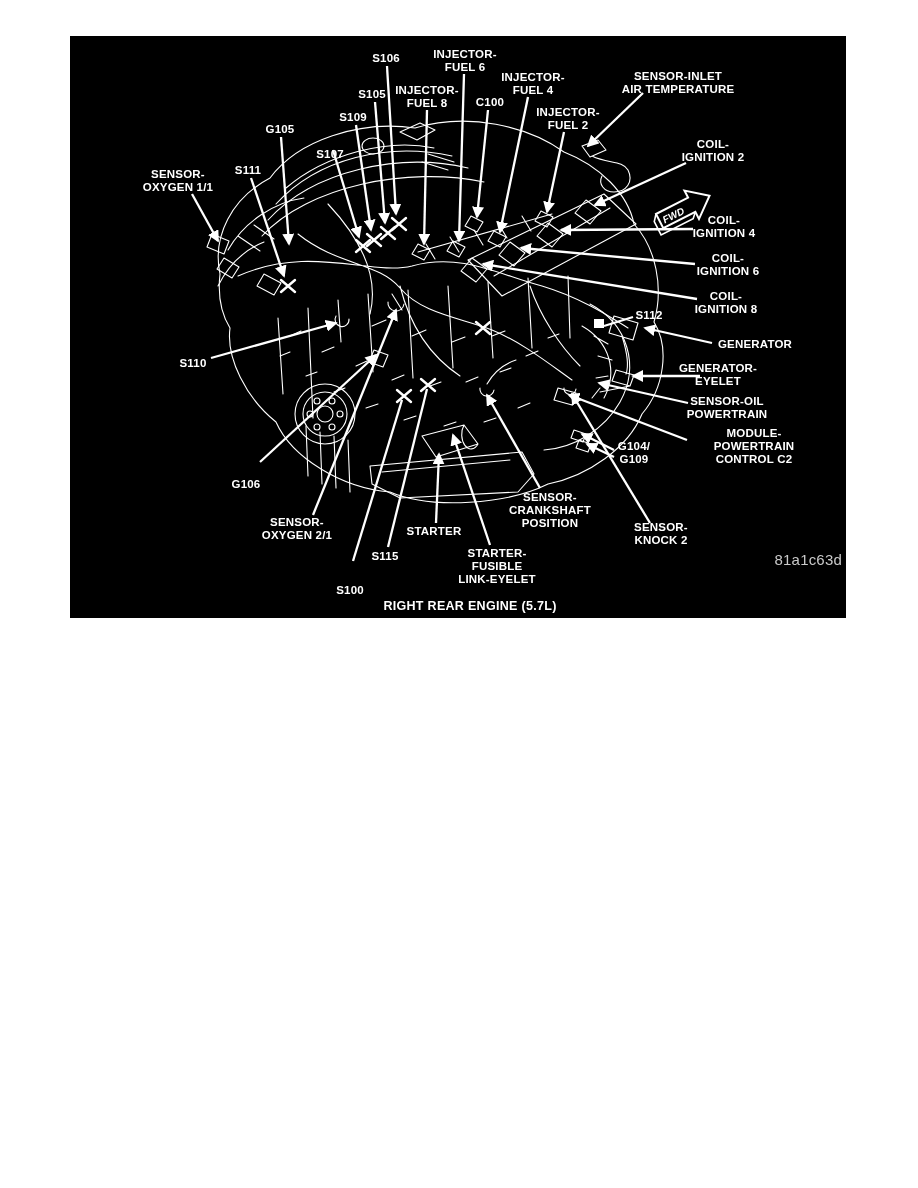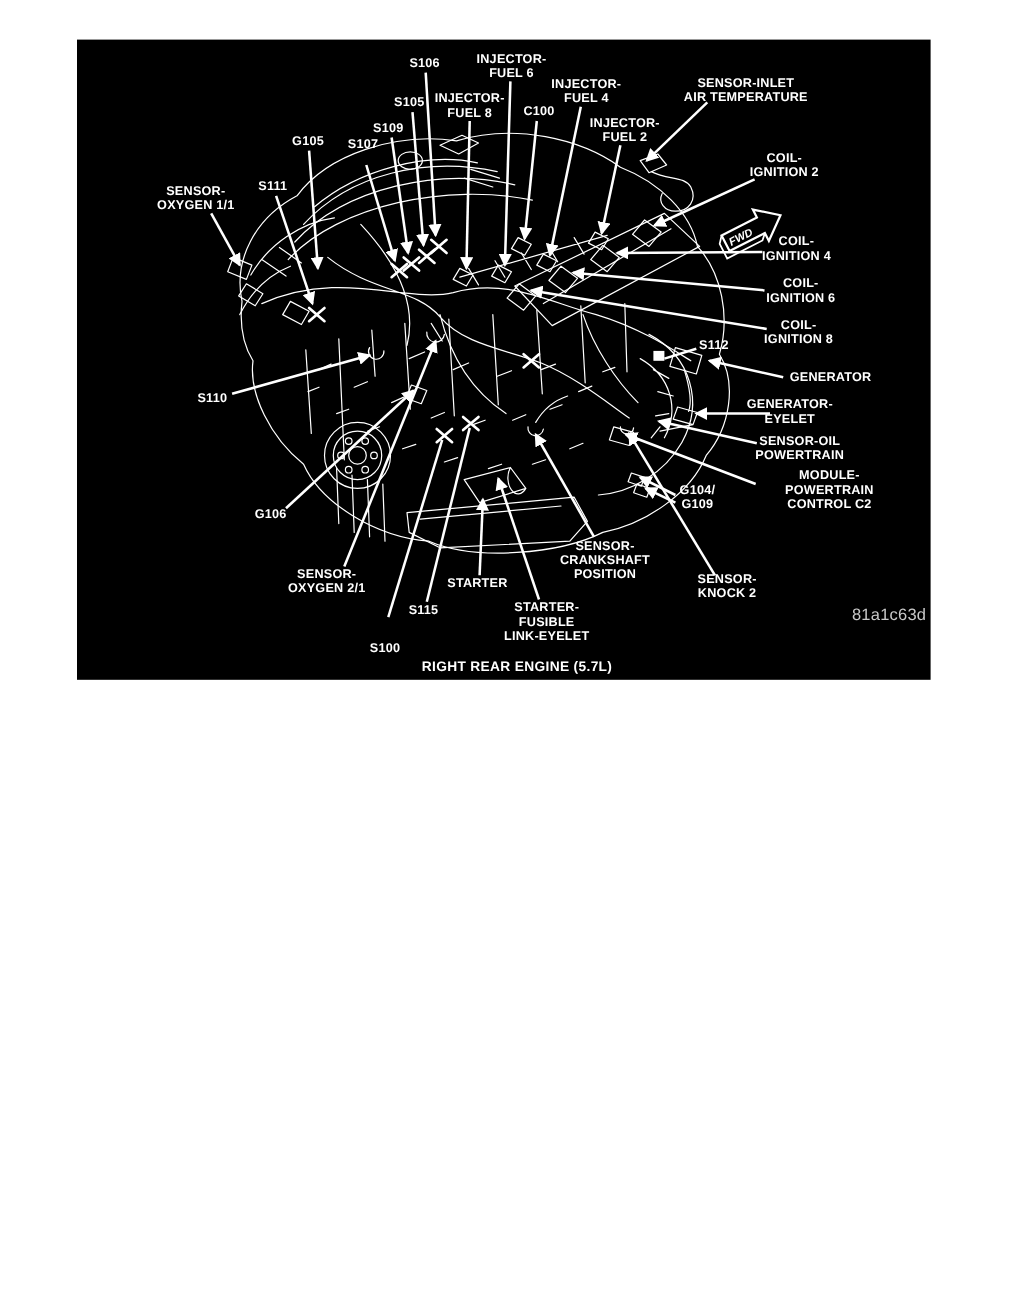--- a/index.html
+++ b/index.html
@@ -145,21 +145,21 @@
       <path d="M0,0 L-5,6 L-5,21 L31,21 L36,16" fill="none" stroke="#fff" stroke-width="1.6"></path>
       <path d="M0,0 L36,0 L36,-8 L56,8 L36,24 L36,16 L0,16 Z" fill="#000" stroke="#fff" stroke-width="2"></path>
       <text x="3.5" y="12.5" font-size="10" font-style="italic" font-weight="bold" fill="#fff" font-family="Liberation Sans, sans-serif">FWD</text>
     </g>
   </svg>
 
   <div class="callout" style="left:108px;top:145px;">SENSOR-
 OXYGEN 1/1</div>
   <div class="callout" style="left:178px;top:134px;">S111</div>
   <div class="callout" style="left:210px;top:93px;">G105</div>
-  <div class="callout" style="left:260px;top:96px;text-align:right;">S107</div>
+  <div class="callout" style="left:260px;top:118px;text-align:right;">S107</div>
   <div class="callout" style="left:283px;top:81px;">S109</div>
   <div class="callout" style="left:302px;top:58px;">S105</div>
   <div class="callout" style="left:316px;top:22px;">S106</div>
   <div class="callout" style="left:357px;top:61px;">INJECTOR-
 FUEL 8</div>
   <div class="callout" style="left:395px;top:25px;">INJECTOR-
 FUEL 6</div>
   <div class="callout" style="left:420px;top:66px;">C100</div>
   <div class="callout" style="left:463px;top:48px;">INJECTOR-
 FUEL 4</div>
@@ -182,21 +182,21 @@
   <div class="callout" style="left:657px;top:372px;">SENSOR-OIL
 POWERTRAIN</div>
   <div class="callout" style="left:656px;top:410px;margin-left:28px;">MODULE-
 POWERTRAIN
 CONTROL C2</div>
   <div class="callout" style="left:564px;top:417px;">G104/
 G109</div>
   <div class="callout" style="left:591px;top:498px;">SENSOR-
 KNOCK 2</div>
   <div class="callout" style="left:123px;top:327px;">S110</div>
-  <div class="callout" style="left:176px;top:432px;text-align:center;">G106</div>
+  <div class="callout" style="left:176px;top:448px;text-align:center;">G106</div>
   <div class="callout" style="left:227px;top:493px;">SENSOR-
 OXYGEN 2/1</div>
   <div class="callout" style="left:280px;top:534px;margin-top:20px;">S100</div>
   <div class="callout" style="left:315px;top:520px;">S115</div>
   <div class="callout" style="left:364px;top:495px;">STARTER</div>
   <div class="callout" style="left:427px;top:530px;">STARTER-
 FUSIBLE
 LINK-EYELET</div>
   <div class="callout" style="left:480px;top:474px;">SENSOR-
 CRANKSHAFT

